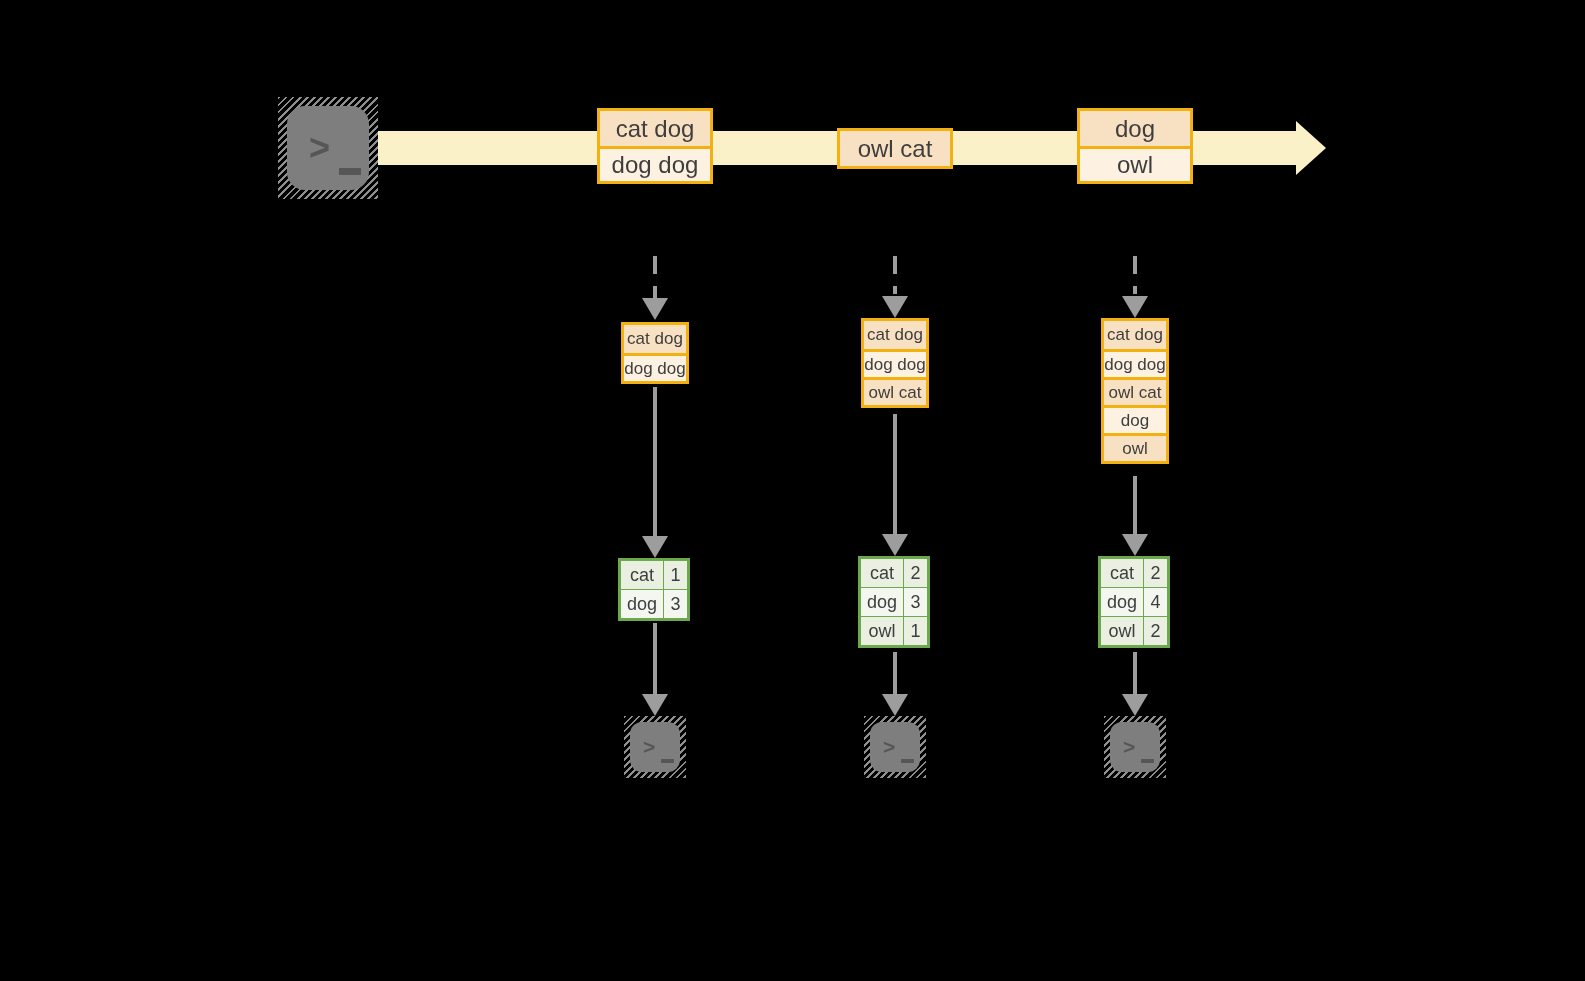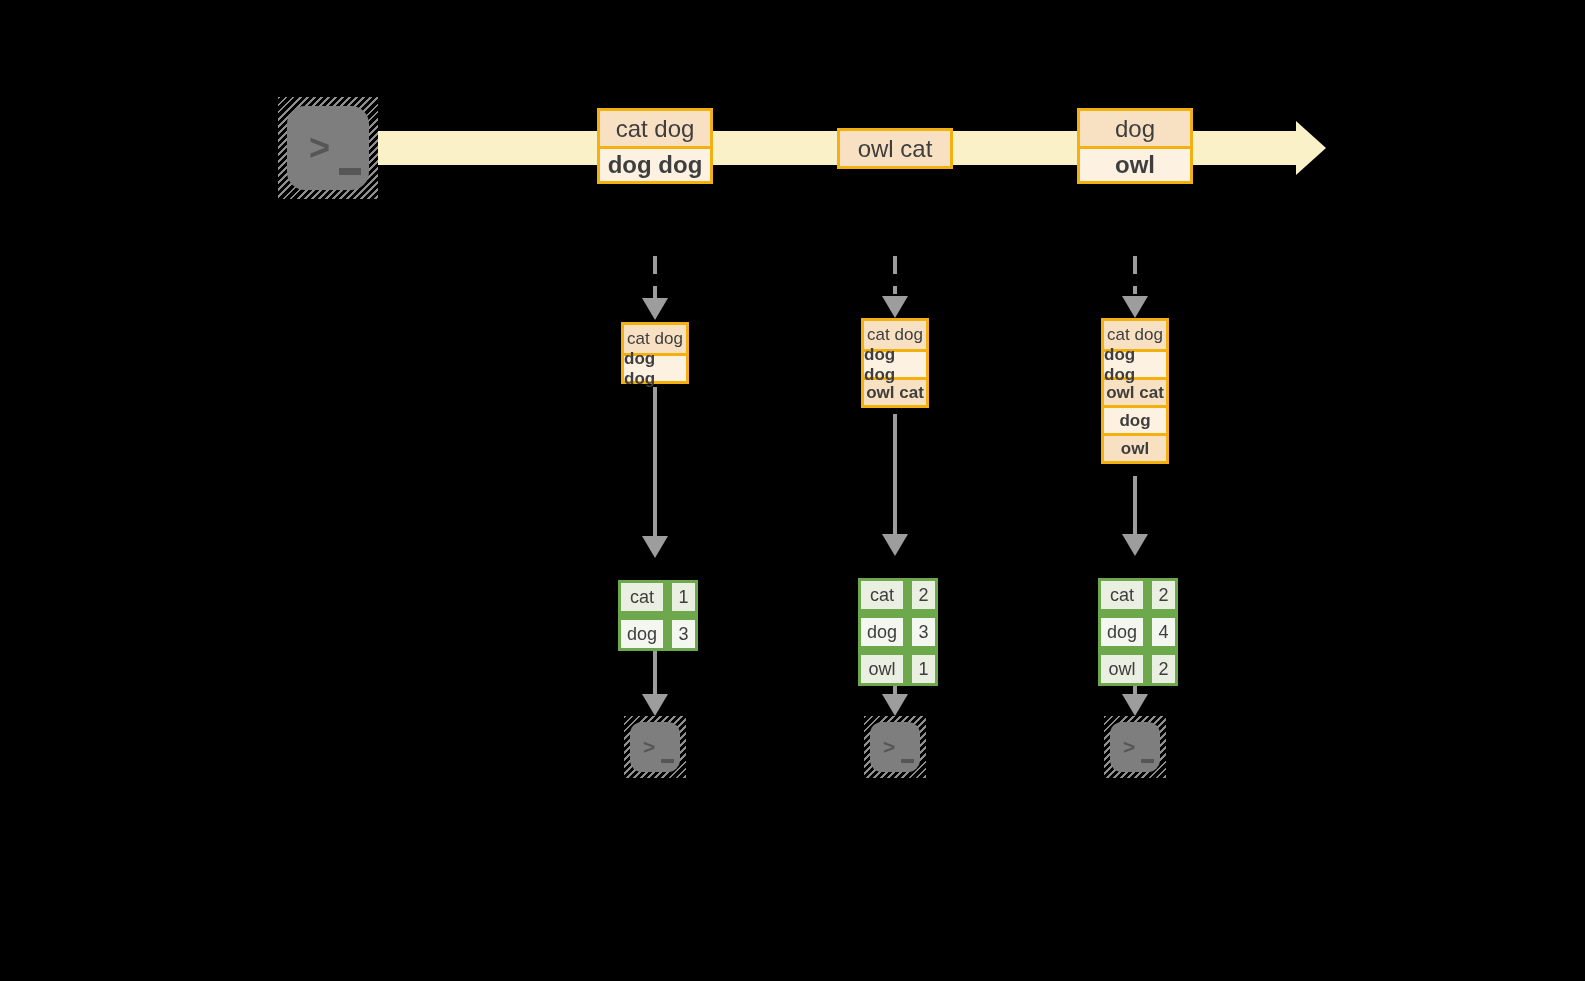--- a/index.html
+++ b/index.html
@@ -22,31 +22,31 @@
   .canvas{position:relative;width:1585px;height:981px;background:var(--bg);overflow:hidden;}
 
   
   .band{position:absolute;left:378px;top:131px;width:918px;height:34px;background:var(--band);z-index:1;}
   .bandhead{position:absolute;left:1296px;top:121px;width:0;height:0;z-index:1;
     border-top:27px solid transparent;border-bottom:27px solid transparent;border-left:30px solid var(--band);}
 
   
   .obox{position:absolute;border:3px solid var(--gold);z-index:4;}
   .obox .orow{display:flex;align-items:center;justify-content:center;color:var(--txt);}
-  .obox .orow + .orow{border-top:3px solid var(--gold);font-weight:bold;}
+  .obox .orow + .orow{border-top:3px solid var(--gold);}
   .obox .orow:nth-child(odd){background:var(--peach);}
   .obox .orow:nth-child(even){background:var(--cream);}
   .bbox{width:116px;}
   .bbox .orow{height:35px;font-size:24px;}
   .sbox{width:68px;}
   .sbox .orow{height:28px;font-size:17px;}
 
   
-  .gtable{position:absolute;display:grid;grid-template-columns:42px 23px;gap:9px;
-    background:var(--green);border:3px solid var(--green);z-index:4;margin-top:22px;}
+  .gtable{position:absolute;display:grid;grid-template-columns:42px 23px;gap:1px;
+    background:var(--green);border:3px solid var(--green);z-index:4;}
   .gcell{height:28px;display:flex;align-items:center;justify-content:center;font-size:18px;color:var(--txt);}
   .gcell:nth-child(4n+1),.gcell:nth-child(4n+2){background:var(--gdark);}
   .gcell:nth-child(4n+3),.gcell:nth-child(4n){background:var(--glight);}
 
   
   .vline{position:absolute;width:4px;z-index:3;}
   .solid{background:var(--gray);}
   .dashed{background:repeating-linear-gradient(to bottom,var(--gray) 0 18px,transparent 18px 30px);}
   .ah{position:absolute;width:0;height:0;z-index:3;
     border-left:13px solid transparent;border-right:13px solid transparent;border-top:22px solid var(--gray);}

